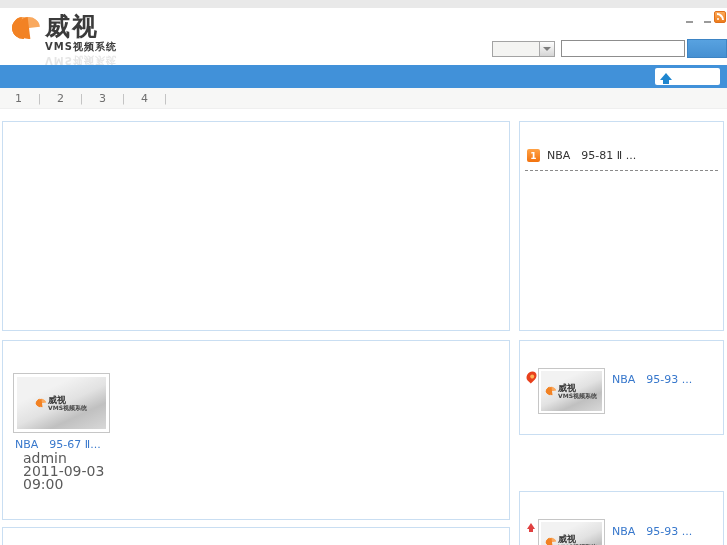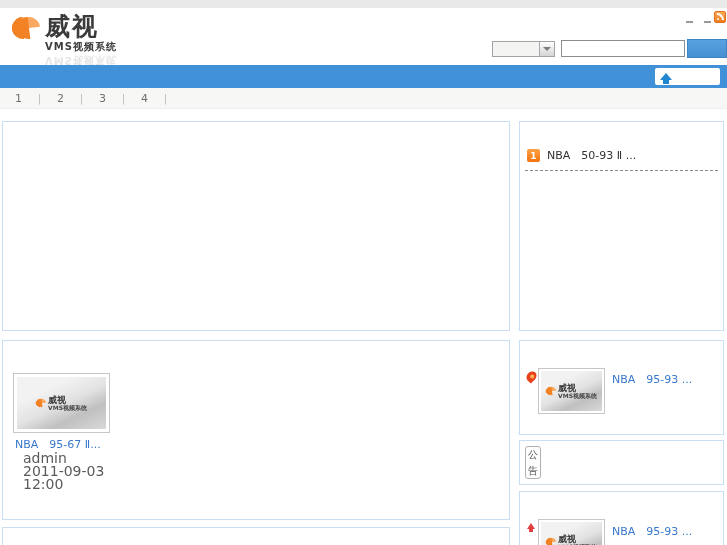--- a/index.html
+++ b/index.html
@@ -179,21 +179,21 @@
     <span class="page-sep">|</span>
     <span class="page-item">4</span>
     <span class="page-sep">|</span>
   </div>
 
   <div class="panel" id="panel-left-top"></div>
 
   <div class="panel" id="panel-rank">
     <div class="rank-row">
       <span class="badge">1</span>
-      <span class="rank-title">NBA　50-93 Ⅱ ...</span>
+      <span class="rank-title">NBA　95-81 Ⅱ ...</span>
     </div>
   </div>
 
   <div class="panel" id="panel-video">
     <div class="thumb thumb-lg">
       <div class="thumb-img">
         <div class="mini-logo">
           <div class="mini-crescents">
             <span class="mini-crescent"></span>
               <span class="mini-crescent"></span>
@@ -201,21 +201,21 @@
           <div class="mini-text">
             <div class="mini-title">威视</div>
             <div class="mini-sub">VMS视频系统</div>
           </div>
         </div>
       </div>
     </div>
     <div class="video-link">NBA　95-67 Ⅱ...</div>
     <div class="video-meta" style="top:109px;">admin</div>
     <div class="video-meta" style="top:122px;">2011-09-03</div>
-    <div class="video-meta" style="top:135px;">12:00</div>
+    <div class="video-meta" style="top:135px;">09:00</div>
   </div>
 
   <div class="panel" id="panel-hot">
     <span class="flame"></span>
     <div class="thumb thumb-sm">
       <div class="thumb-img">
         <div class="mini-logo">
           <div class="mini-crescents">
             <span class="mini-crescent"></span>
               <span class="mini-crescent"></span>
@@ -223,23 +223,20 @@
           <div class="mini-text">
             <div class="mini-title">威视</div>
             <div class="mini-sub">VMS视频系统</div>
           </div>
         </div>
       </div>
     </div>
     <span class="side-title">NBA　95-93 ...</span>
   </div>
 
-  <div class="panel" id="panel-notice">
-    <div class="notice-pill">公告</div>
-  </div>
 
   <div class="panel" id="panel-latest">
     <span class="uparrow"></span>
     <div class="thumb thumb-sm">
       <div class="thumb-img">
         <div class="mini-logo">
           <div class="mini-crescents">
             <span class="mini-crescent"></span>
               <span class="mini-crescent"></span>
           </div>

